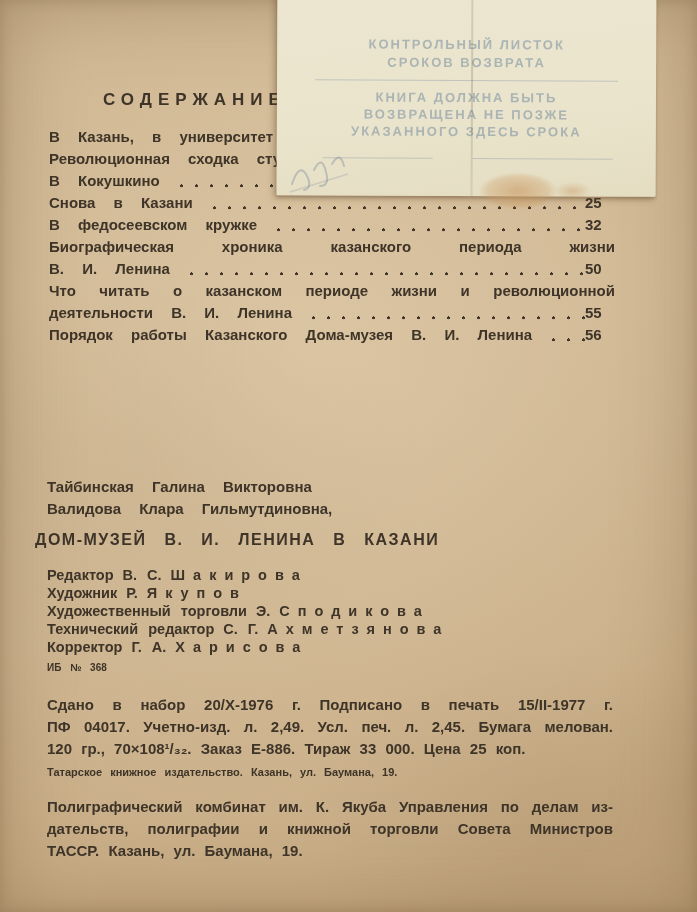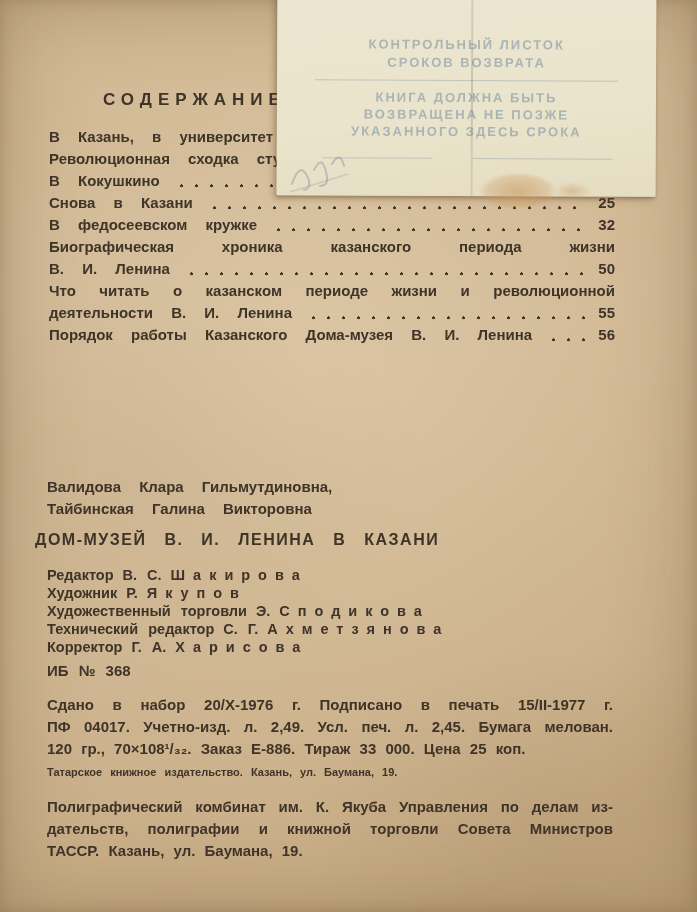--- a/index.html
+++ b/index.html
@@ -26,31 +26,31 @@
   }
   
   .toc{position:absolute;left:49px;top:126px;width:566px;font-size:15px;}
   .toc-row{display:flex;align-items:flex-end;height:22px;word-spacing:14px;white-space:nowrap;}
   .toc-row .t{line-height:22px;}
   .leader{
     flex:1;height:22px;margin-left:8px;
     background-image:radial-gradient(circle at 50% 72%, #43382a 1.4px, rgba(67,56,42,0) 1.7px);
     background-size:15px 22px;background-repeat:repeat-x;background-position:6px 0;
   }
-  .pg{width:30px;text-align:right;line-height:22px;}
+  .pg{width:30px;text-align:left;line-height:22px;}
   .toc-wrap{display:block;height:22px;line-height:22px;text-align:justify;text-align-last:justify;word-spacing:2px;}
   
   .authors{position:absolute;left:47px;top:476px;font-size:15px;line-height:22px;word-spacing:14px;}
   .book-title{position:absolute;left:35px;top:531px;font-size:16px;letter-spacing:1.5px;word-spacing:12px;}
   .credits{position:absolute;left:47px;top:566px;font-size:14.5px;line-height:18px;}
   .credit-line{white-space:nowrap;}
   .credit-line .role{margin-right:9px;word-spacing:6px;}
   .credit-line .initials{margin-right:9px;word-spacing:6px;}
   .credit-line .surname{letter-spacing:0.55em;}
-  .ib{position:absolute;left:47px;top:662px;font-size:15px;word-spacing:6px;text-align:right;}
+  .ib{position:absolute;left:47px;top:662px;font-size:10px;word-spacing:6px;text-align:right;}
   .imprint{position:absolute;left:47px;top:694px;width:566px;font-size:15px;line-height:22px;}
   .just{text-align:justify;text-align-last:justify;}
   .ws{word-spacing:5px;}
   .publisher{position:absolute;left:47px;top:766px;width:566px;font-size:11px;word-spacing:5px;}
   .printer{position:absolute;left:47px;top:796px;width:566px;font-size:15px;line-height:22px;}
   
   .slip{
     position:absolute;left:277px;top:-12px;width:379px;height:208px;
     transform:rotate(0.25deg);
     background:linear-gradient(175deg,#ece6d1 0%,#eae4cc 60%,#e4ddc2 100%);
@@ -130,22 +130,22 @@
         <span class="pg">55</span>
       </div>
     <div class="toc-row ink">
         <span class="t">Порядок работы Казанского Дома-музея В. И. Ленина</span>
         <span class="leader"></span>
         <span class="pg">56</span>
       </div>
   </div>
 
   <div class="authors ink">
+    <div>Тайбинская Галина Викторовна</div>
     <div>Валидова Клара Гильмутдиновна,</div>
-    <div>Тайбинская Галина Викторовна</div>
   </div>
 
   <div class="book-title ink">ДОМ-МУЗЕЙ В. И. ЛЕНИНА В КАЗАНИ</div>
 
   <div class="credits ink">
     <div class="credit-line"><span class="role">Редактор</span><span class="initials">В. С.</span><span class="surname">Шакирова</span></div>
     <div class="credit-line"><span class="role">Художник</span><span class="initials">Р.</span><span class="surname">Якупов</span></div>
     <div class="credit-line"><span class="role">Художественный торговли</span><span class="initials">Э.</span><span class="surname">Сподикова</span></div>
     <div class="credit-line"><span class="role">Технический редактор</span><span class="initials">С. Г.</span><span class="surname">Ахметзянова</span></div>
     <div class="credit-line"><span class="role">Корректор</span><span class="initials">Г. А.</span><span class="surname">Харисова</span></div>

